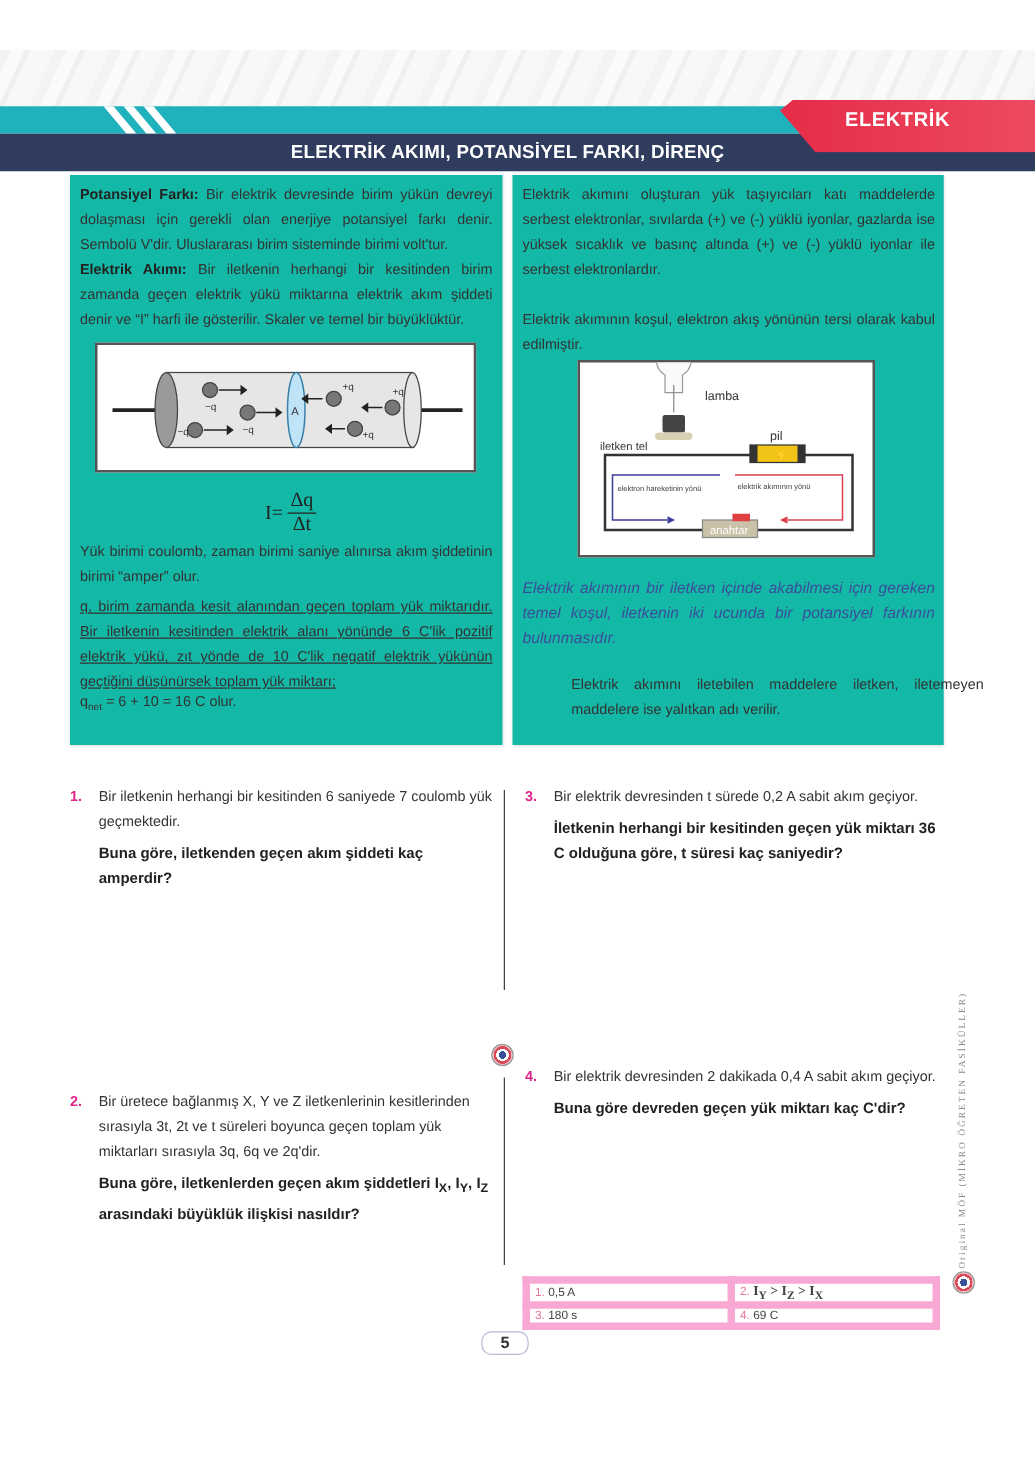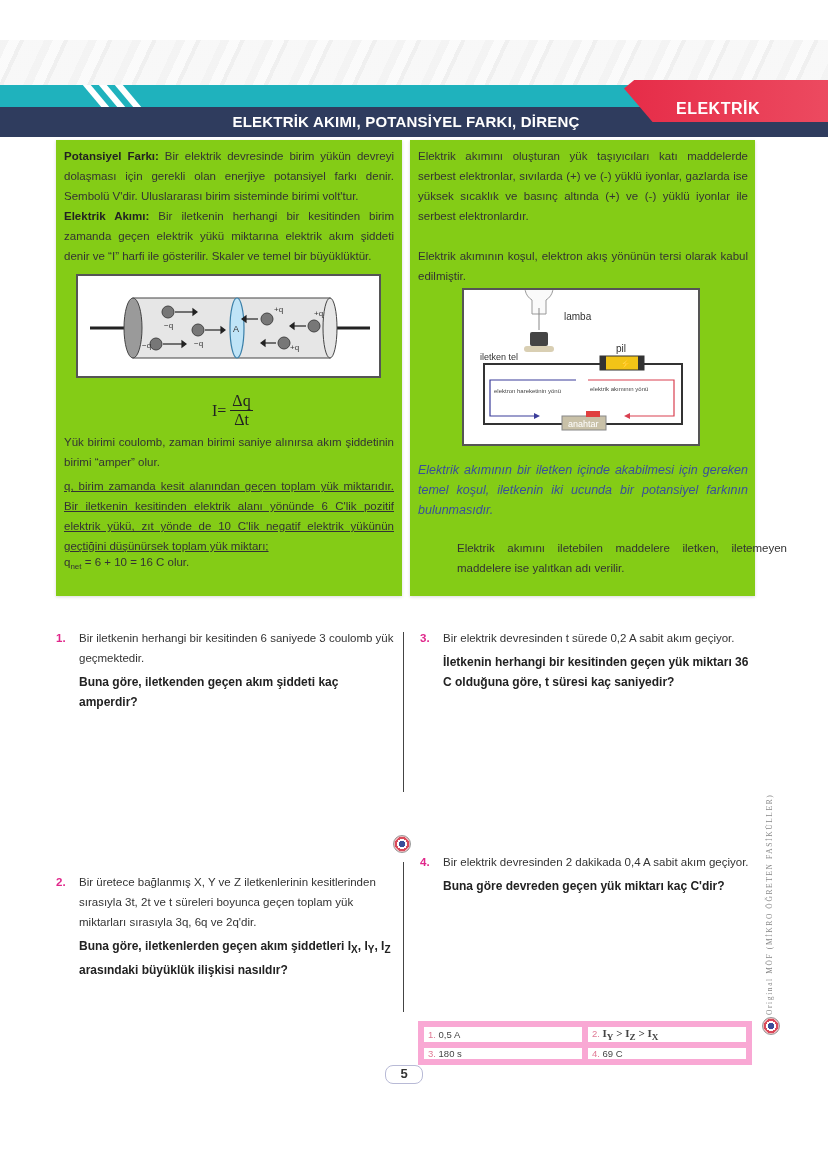--- a/index.html
+++ b/index.html
@@ -16,23 +16,23 @@
   .stripes span:nth-child(2){ left: 20px; }
   .stripes span:nth-child(3){ left: 36px; }
 
   .navy-band { position: absolute; left: 0; top: 107px; width: 828px; height: 30px; background: #2f3c5e; }
   .title { position: absolute; left: 0; width: 828px; top: 107px; height: 30px; line-height: 30px;
     text-align: center; color: #fff; font-weight: bold; font-size: 15px; letter-spacing: .2px; padding-right: 16px; }
 
   .red-tab { position: absolute; left: 624px; top: 80px; width: 204px; height: 42px;
     background: linear-gradient(90deg, #e62c48, #ec4a60); clip-path: polygon(5% 0, 100% 0, 100% 100%, 14% 100%, 0 20%);
     box-shadow: 0 2px 3px rgba(0,0,0,.2); }
-  .red-tab-label { position: absolute; left: 676px; top: 88px; color: #fff; font-weight: bold; font-size: 16px; letter-spacing: .5px; margin-top: 12px; }
-
-  .panel { position: absolute; top: 140px; background: #84cc16; box-shadow: 0 1px 3px rgba(0,0,0,.15); }
+  .red-tab-label { position: absolute; left: 676px; top: 88px; color: #fff; font-weight: bold; font-size: 16px; letter-spacing: .5px; }
+
+  .panel { position: absolute; top: 140px; background: #14b8a6; box-shadow: 0 1px 3px rgba(0,0,0,.15); }
   .panel.left { left: 56px; width: 346px; height: 456px; }
   .panel.right { left: 410px; width: 345px; height: 456px; }
   .ptext { font-size: 11.5px; line-height: 20px; color: #333; text-align: justify; position: absolute; }
   .ptext b { color: #222; }
   .ptext.blue { color: #3a4f9a; font-style: italic; font-size: 12.5px; line-height: 20px; }
 
   .figure-box { position: absolute; background: #fff; border: 2px solid #555; }
 
   .formula { position: absolute; left: 212px; top: 392px; font-family: "Liberation Serif", serif; font-size: 16px; color: #222; display: flex; align-items: center; }
   .frac { display: inline-flex; flex-direction: column; align-items: center; margin-left: 4px; }
@@ -171,21 +171,21 @@
     </svg>
   </div>
 
   <div class="ptext blue" style="left:8px; top:320px; width:330px;">Elektrik akımının bir iletken içinde akabilmesi için gereken temel koşul, iletkenin iki ucunda bir potansiyel farkının bulunmasıdır.</div>
   <div class="ptext" style="left:8px; top:398px; width:330px;margin-left:39px;">Elektrik akımını iletebilen maddelere iletken, iletemeyen maddelere ise yalıtkan adı verilir.</div>
 </div>
 
 <div class="q" style="left:56px; top:628px; width:340px;">
   <span class="num">1.</span>
   <div class="body">
-    <div>Bir iletkenin herhangi bir kesitinden 6 saniyede 3 coulomb yük geçmektedir.</div>
+    <div>Bir iletkenin herhangi bir kesitinden 6 saniyede 7 coulomb yük geçmektedir.</div>
     <div class="ask">Buna göre, iletkenden geçen akım şiddeti kaç amperdir?</div>
   </div>
 </div>
 
 <div class="q" style="left:56px; top:872px; width:345px;">
   <span class="num">2.</span>
   <div class="body">
     <div>Bir üretece bağlanmış X, Y ve Z iletkenlerinin kesitlerinden sırasıyla 3t, 2t ve t süreleri boyunca geçen toplam yük miktarları sırasıyla 3q, 6q ve 2q'dir.</div>
     <div class="ask">
       <span>Buna göre, iletkenlerden geçen akım şiddetleri I</span><sub>X</sub><span>, I</span><sub>Y</sub><span>, I</span><sub>Z</sub><span> arasındaki büyüklük ilişkisi nasıldır?</span>

